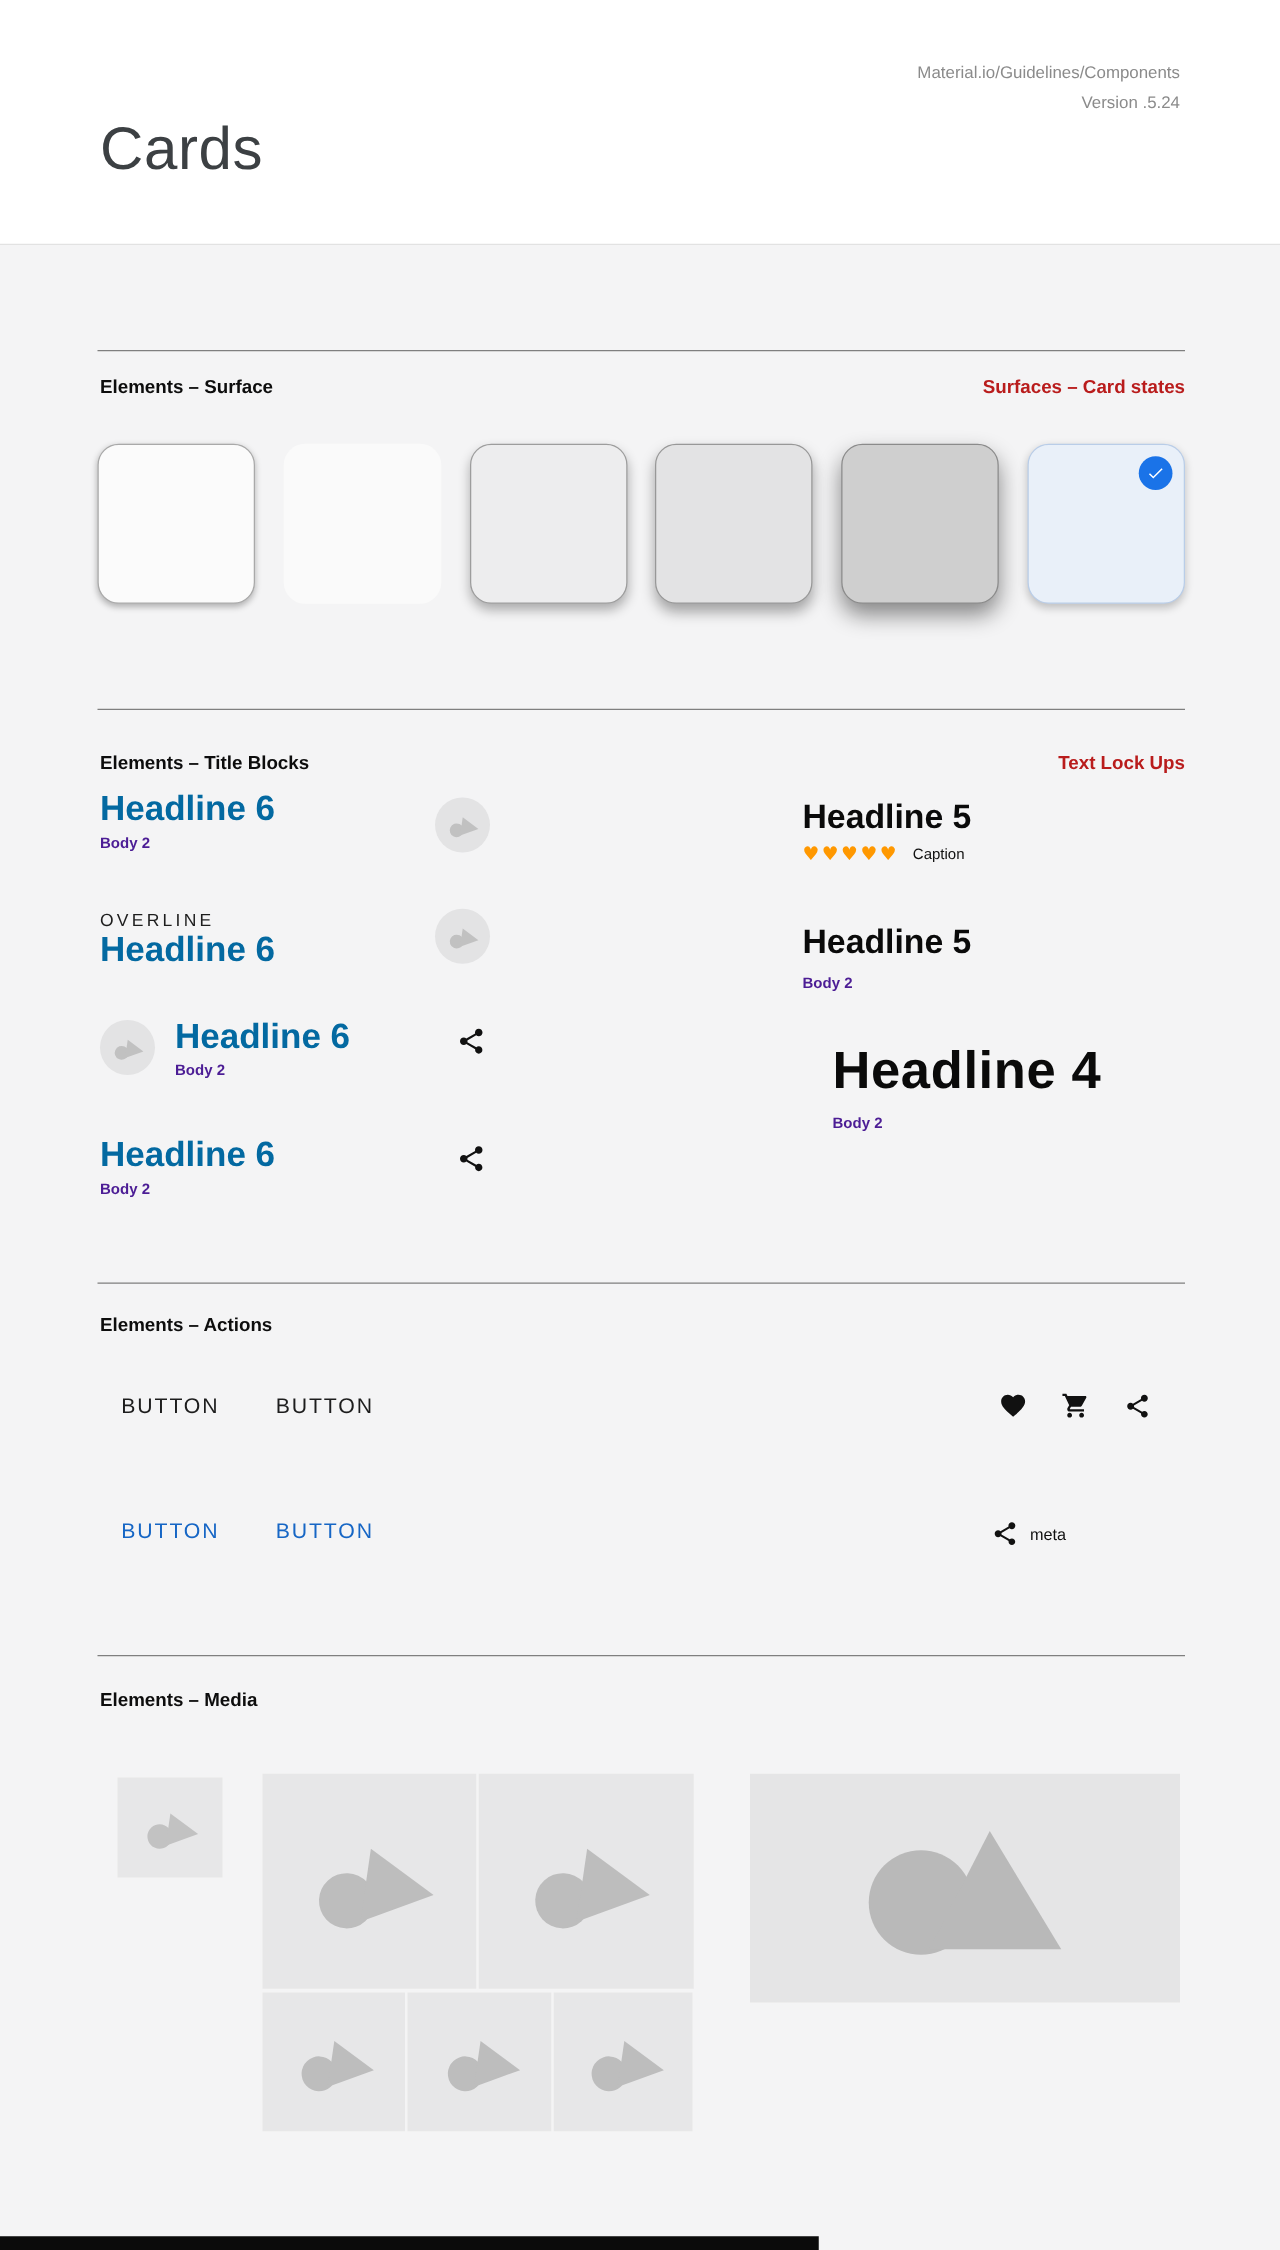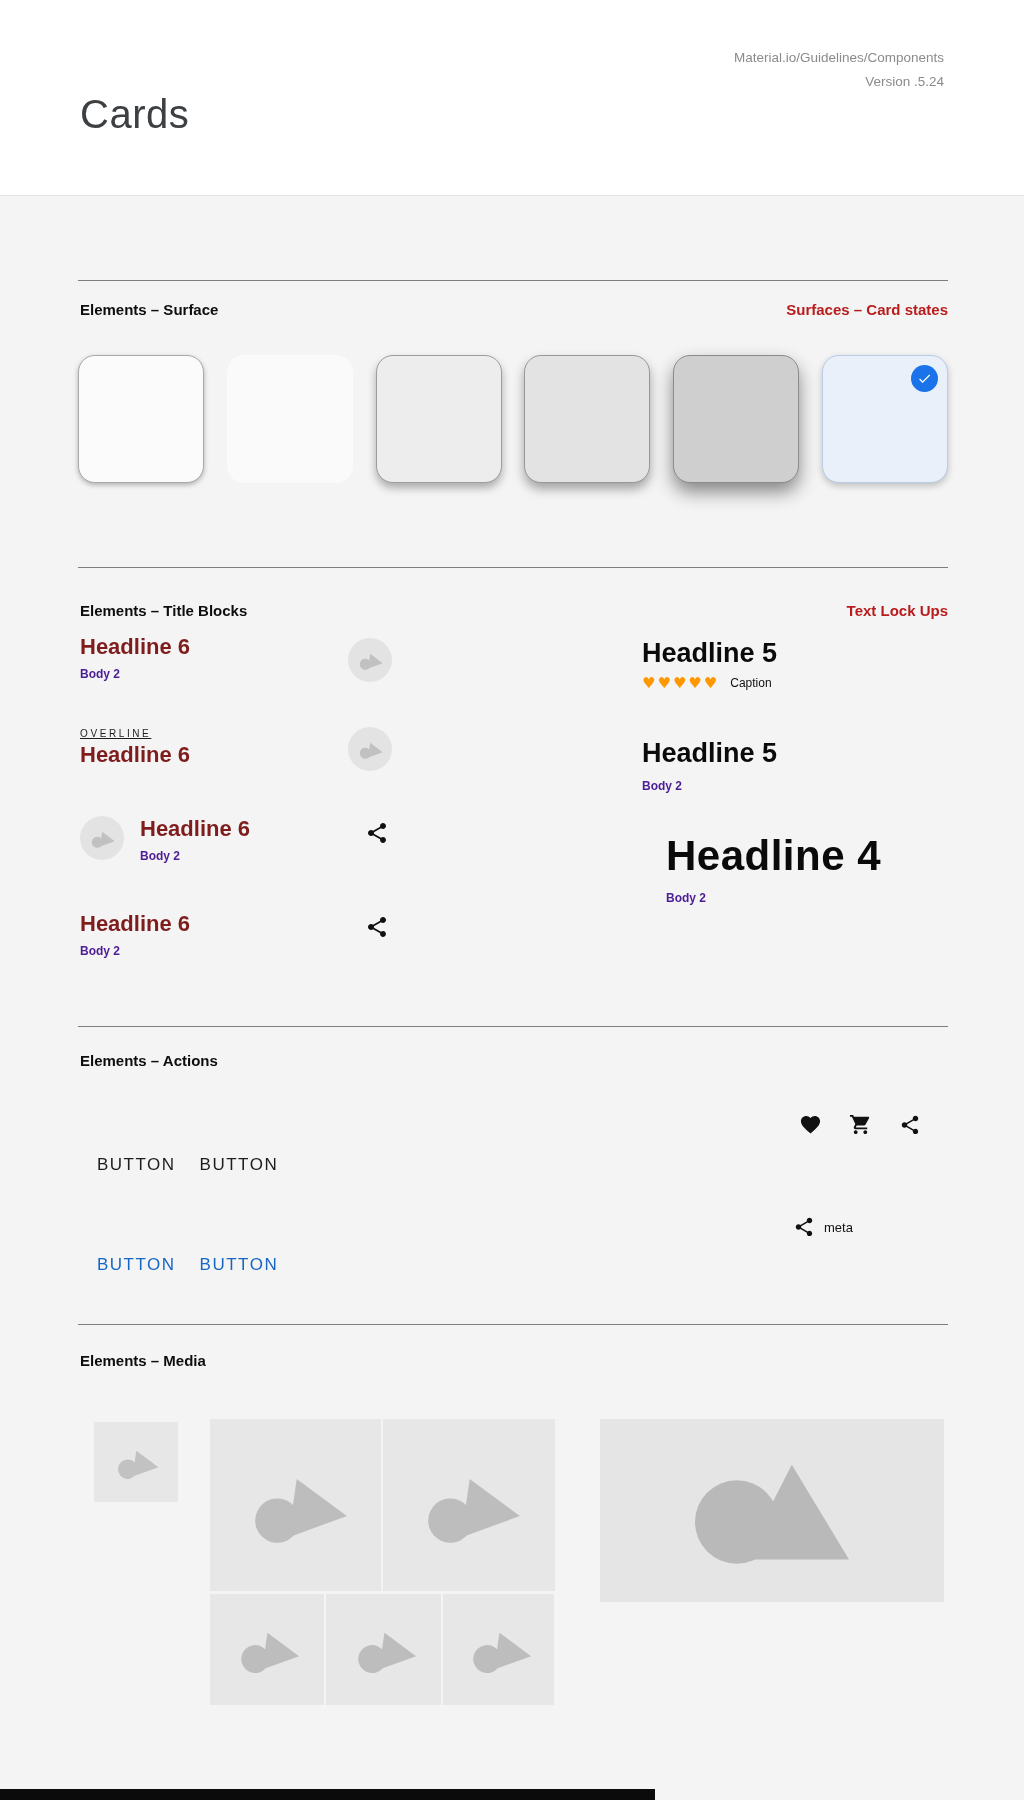--- a/index.html
+++ b/index.html
@@ -2,21 +2,21 @@
 <html><head>
 <meta charset="utf-8">
 <style>
   * { margin:0; padding:0; box-sizing:border-box; }
   html,body { background:#f4f4f5; }
   body { font-family:"Liberation Sans", sans-serif; }
   .page { position:relative; width:1024px; height:1800px; background:#f4f4f5; overflow:hidden; }
 
   
   .hdr { position:absolute; left:0; top:0; width:1024px; height:196px; background:#ffffff; border-bottom:1px solid #e2e2e2; }
-  .hdr-title { position:absolute; left:80px; top:92px; font-size:40px; font-weight:400; color:#3c4043; letter-spacing:.5px; }
+  .hdr-title { position:absolute; left:80px; top:92px; font-size:48px; font-weight:400; color:#3c4043; letter-spacing:.5px; }
   .hdr-meta { position:absolute; right:80px; top:46px; text-align:right; color:#8b8b8b; font-size:13.5px; line-height:24px; }
 
   
   .divider { position:absolute; left:78px; width:870px; height:0; border-top:1px solid #7f7f7f; }
   .sec-head { position:absolute; font-size:15px; font-weight:700; color:#0d0d0d; }
   .sec-sub  { position:absolute; right:76px; font-size:15px; font-weight:700; color:#b91c1c; text-align:right; }
 
   
   .cards-row { position:absolute; left:78px; top:355px; width:870px; height:128px; display:flex; justify-content:space-between; }
   .card { width:126px; height:128px; border-radius:17px; }
@@ -26,35 +26,35 @@
   .card.focused  { background:#e3e3e4; border:1px solid #989898; box-shadow:0 6px 11px rgba(0,0,0,.34); }
   .card.pressed  { background:#cfcfcf; border:1px solid #8b8b8b; box-shadow:0 9px 18px rgba(0,0,0,.45); }
   .card.selected { background:#e9f0f9; border:1px solid #b9cde8; box-shadow:0 3px 7px rgba(0,0,0,.22); position:relative; }
   .check-badge { position:absolute; top:9px; right:9px; width:27px; height:27px; border-radius:50%;
                  background:#1a73e8; display:flex; align-items:center; justify-content:center; }
   .labels-row { position:absolute; left:78px; top:492px; width:870px; display:flex; justify-content:space-between; }
   .state-label { width:126px; padding-left:10px; font-size:12.5px; font-weight:600; color:#1c1c1c; }
   .state-label.dim { color:#9a9a9a; }
 
   
-  .h6 { font-size:22px; font-weight:700; color:#7f1d1d; line-height:27px; }
+  .h6 { font-size:28px; font-weight:700; color:#0369a1; line-height:27px; }
   .h5 { font-size:27px; font-weight:700; color:#0a0a0a; line-height:31px; }
   .h4 { font-size:42px; font-weight:700; color:#0a0a0a; line-height:46px; letter-spacing:.5px; }
   .body2 { font-size:12px; font-weight:700; color:#4c1d95; line-height:22px; margin-top:3px; }
-  .overline { font-size:10px; font-weight:500; color:#1d1d1d; letter-spacing:2.6px;text-decoration:underline; }
+  .overline { font-size:14px; font-weight:500; color:#1d1d1d; letter-spacing:2.6px; }
   .circle-icon { position:absolute; width:44px; height:44px; border-radius:50%; background:#e3e3e4;
                  display:flex; align-items:center; justify-content:center; }
   .tilt { transform:rotate(-20deg); }
   .rating-row { display:flex; align-items:center; margin-top:5px; }
   .hearts { color:#ff9800; font-size:15px; letter-spacing:2px; font-family:"DejaVu Sans", sans-serif; }
   .caption { font-size:12px; color:#101010; margin-left:11px; }
   .abs { position:absolute; }
 
   
-  .btn-row { position:absolute; display:flex; gap:24px;margin-top:40px; }
+  .btn-row { position:absolute; display:flex; gap:45px; }
   .txt-btn { font-size:17px; letter-spacing:1.5px; font-weight:400; color:#1d1d1d; cursor:pointer; }
   .txt-btn.blue { color:#1666c5; }
   .icon-row { position:absolute; display:flex; gap:27px; align-items:center; }
   .meta-lbl { font-size:13px; color:#101010; margin-left:9px; }
 
   
   .media-cell { position:absolute; background:#e7e7e8; display:flex; align-items:center; justify-content:center; overflow:hidden; }
 
   .bottom-bar { position:absolute; left:0; top:1789px; width:655px; height:11px; background:#0b0b0b; }
 </style>

